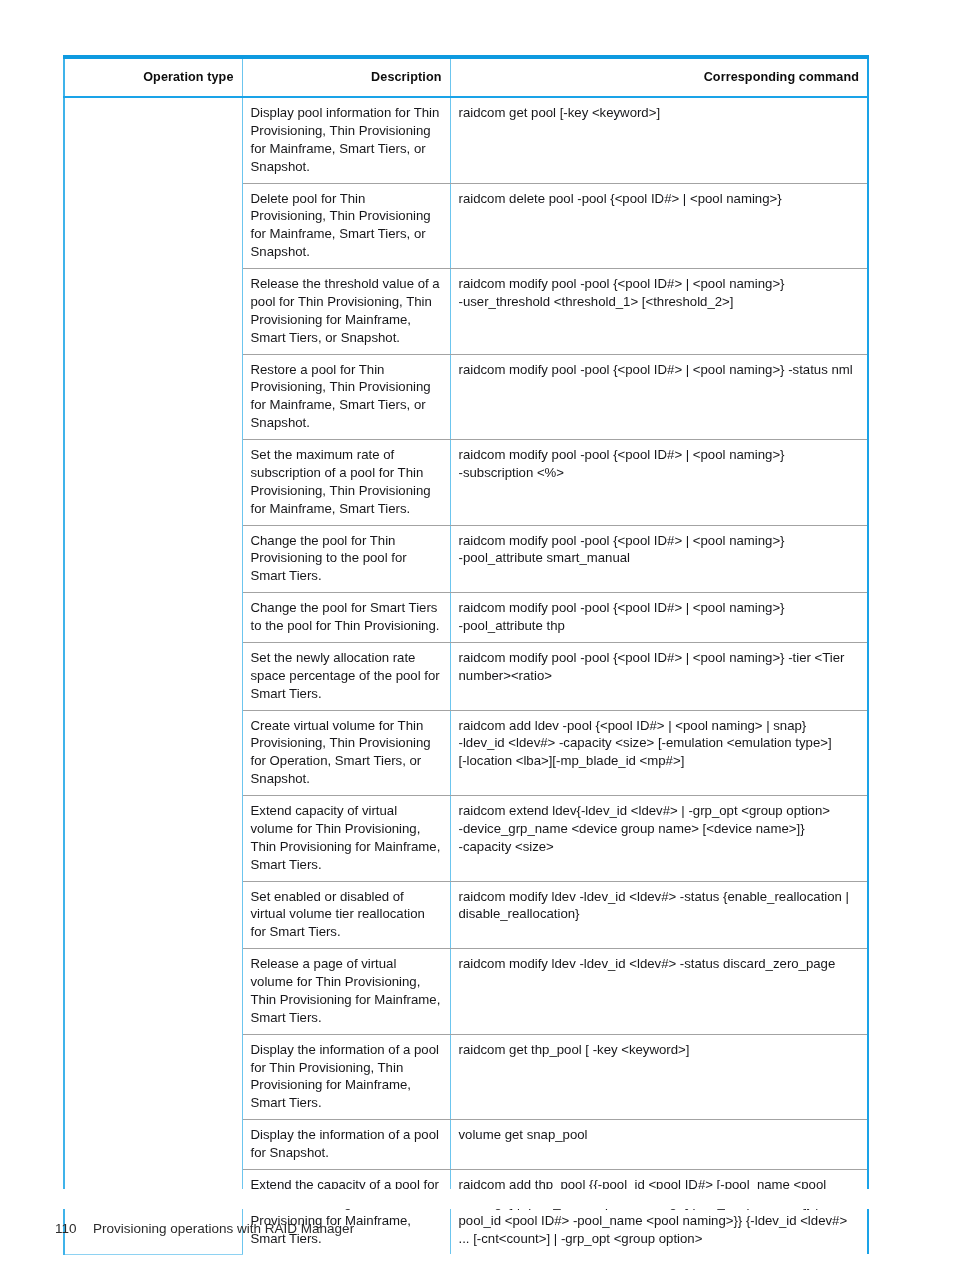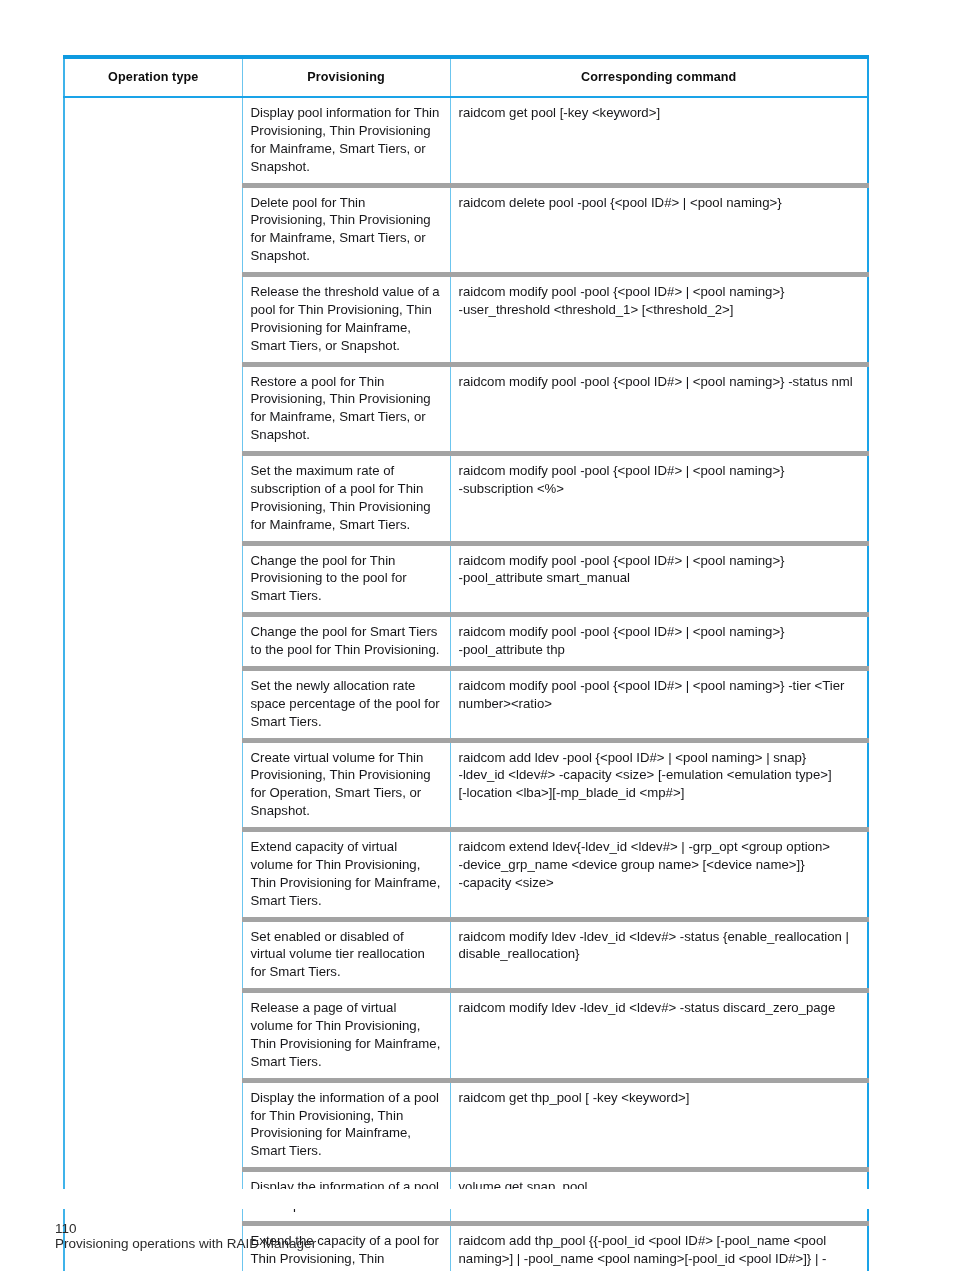--- a/index.html
+++ b/index.html
@@ -42,37 +42,37 @@
   table.doc-table col.c-desc { width: 208px; }
   table.doc-table col.c-cmd  { width: 418px; }
 
   
   thead tr.header-row th {
     border-top: 4px solid #0e9ae0;
     border-bottom: 2px solid #1aa3e8;
     border-left: 1px solid #6cc5ee;
     border-right: 1px solid #6cc5ee;
     padding: 7px 8px 8px 8px;
-    text-align: center;
+    text-align: right;
     vertical-align: middle;
     font-size: 12.6px;
     font-weight: bold;
     letter-spacing: 0.1px;
     color: #0d0d0d;
     background: #ffffff;
     height: 22px;
   }
   thead tr.header-row th:first-child { border-left: 2px solid #3fb3ea; }
   thead tr.header-row th:last-child  { border-right: 2px solid #1aa3e8; }
 
   
   tbody td {
     border-left: 1px solid #6cc5ee;
     border-right: 1px solid #6cc5ee;
-    border-bottom: 5px solid #a3a3a3;
+    border-bottom: 1px solid #a3a3a3;
     padding: 6px 8px 7px 8px;
     vertical-align: top;
     font-size: 13.2px;
     line-height: 1.355;
     color: #17171a;
     background: #ffffff;
     word-wrap: break-word;
   }
   tbody td.op-col {
     border-left: 2px solid #3fb3ea;
@@ -102,21 +102,20 @@
 
   
   .footer {
     position: absolute;
     left: 55px;
     top: 1221px;
     display: flex;
     align-items: baseline;
     font-size: 13.5px;
     color: #2b2b2b;
-    flex-direction: column;
   }
   .footer .page-num {
     width: 38px;
     display: inline-block;
   }
   .footer .footer-title {
     display: inline-block;
     text-align: right;
   }
 </style>
@@ -128,21 +127,21 @@
   <div class="table-wrap">
     <table class="doc-table">
       <colgroup>
         <col class="c-op">
         <col class="c-desc">
         <col class="c-cmd">
       </colgroup>
       <thead>
         <tr class="header-row">
           <th>Operation type</th>
-          <th>Provisioning</th>
+          <th>Description</th>
           <th>Corresponding command</th>
         </tr>
       </thead>
       <tbody>
 
         <tr>
           <td class="op-col" rowspan="5"></td>
           <td class="desc-col">Display pool information for Thin Provisioning, Thin Provisioning for Mainframe, Smart Tiers, or Snapshot.</td>
           <td class="cmd-col">raidcom get pool [-key &lt;keyword&gt;]</td>
         </tr>

